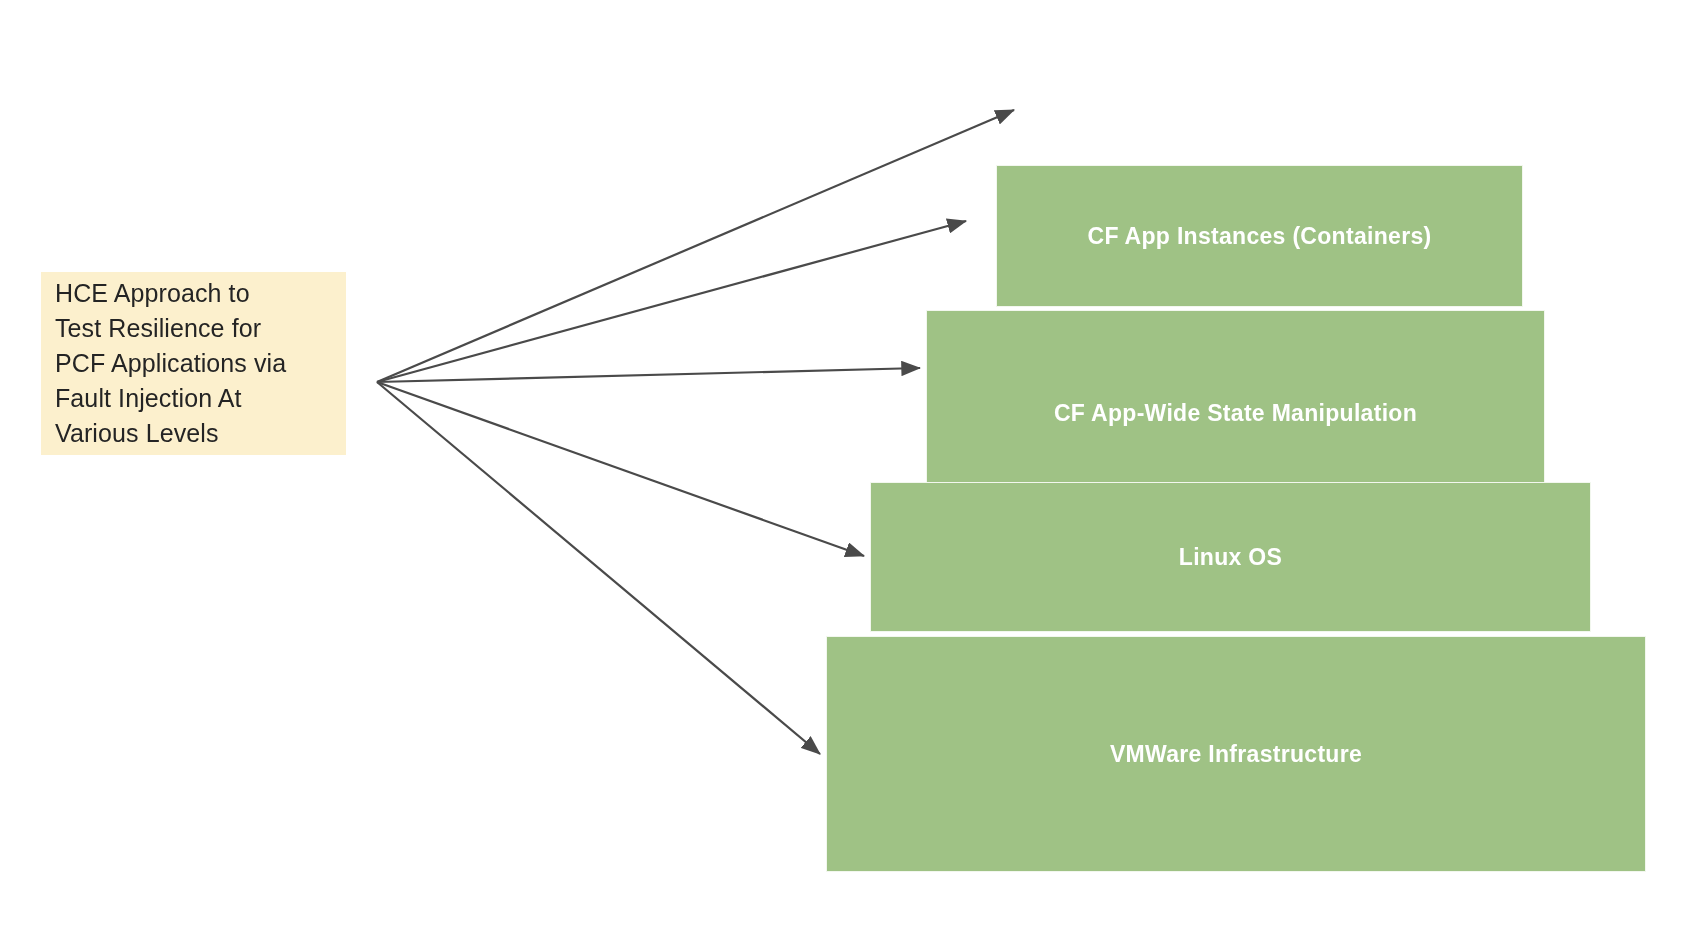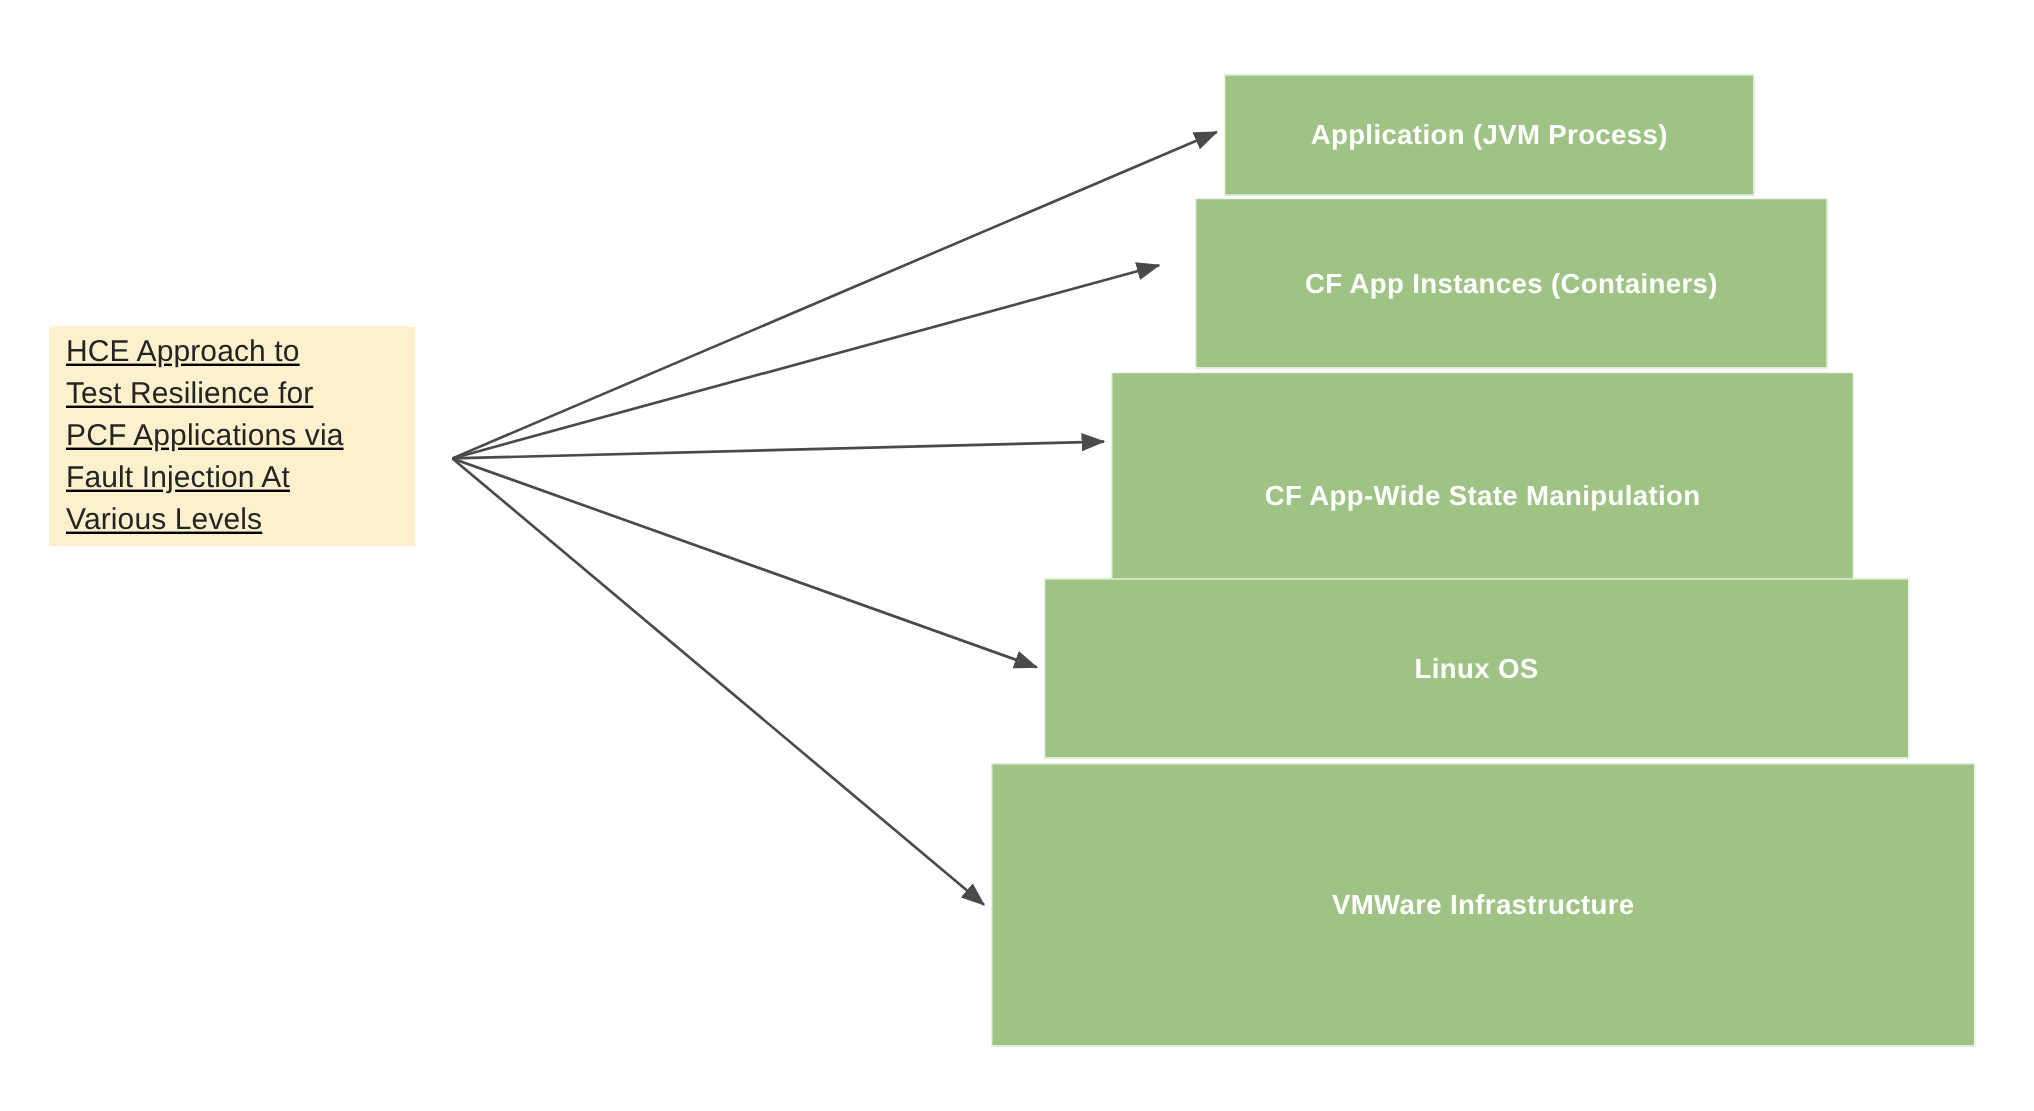--- a/index.html
+++ b/index.html
@@ -31,21 +31,20 @@
     left: 41px;
     top: 272px;
     width: 305px;
     height: 183px;
     background: #fcf0cd;
     box-sizing: border-box;
     display: flex;
     align-items: center;
     justify-content: flex-start;
     padding: 0 14px;
-    text-decoration: underline;
   }
   .note-text {
     font-family: "Liberation Sans", sans-serif;
     font-size: 25px;
     line-height: 35px;
     color: #242424;
     font-weight: 400;
     letter-spacing: 0.1px;
     white-space: pre-line;
   }
@@ -95,23 +94,20 @@
   </svg>
 
   <div class="note-box">
     <div class="note-text">HCE Approach to
 Test Resilience for
 PCF Applications via
 Fault Injection At
 Various Levels</div>
   </div>
 
-  <div class="layer-box" id="layer-0">
-    <div class="layer-label">Application (JVM Process)</div>
-  </div>
 
   <div class="layer-box" id="layer-1">
     <div class="layer-label">CF App Instances (Containers)</div>
   </div>
 
   <div class="layer-box" id="layer-2">
     <div class="layer-label">CF App-Wide State Manipulation</div>
   </div>
 
   <div class="layer-box" id="layer-4">

